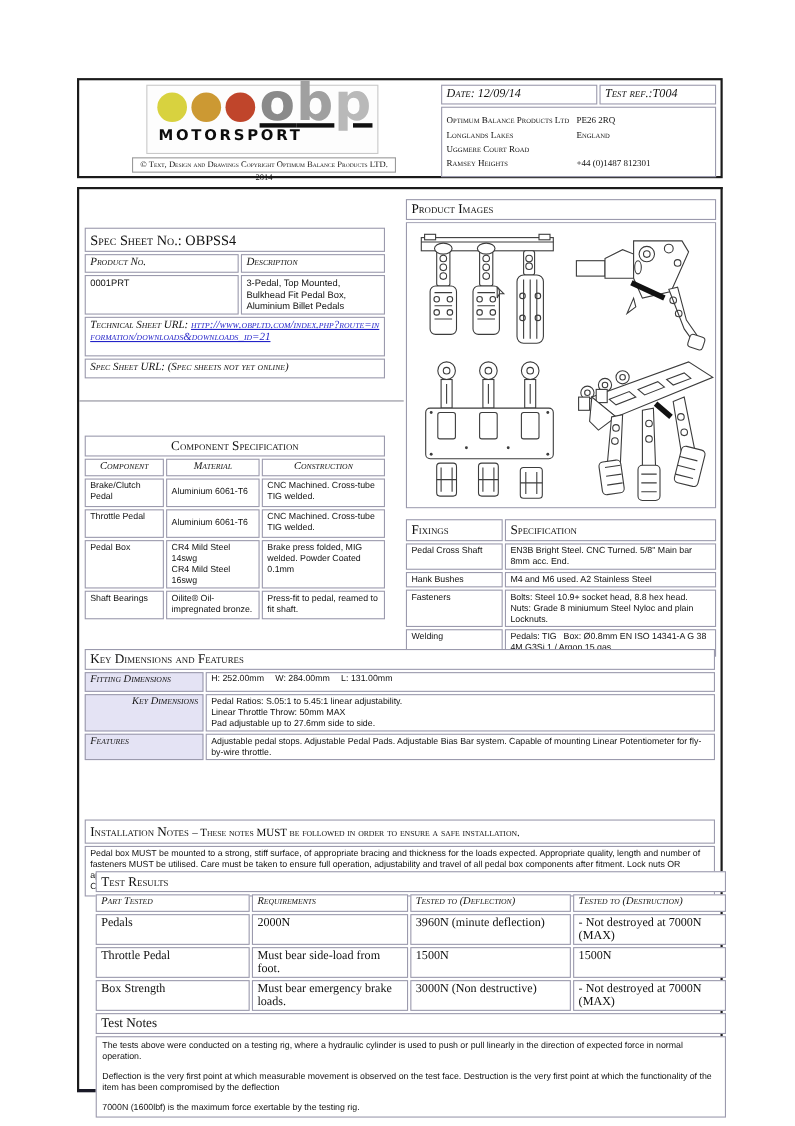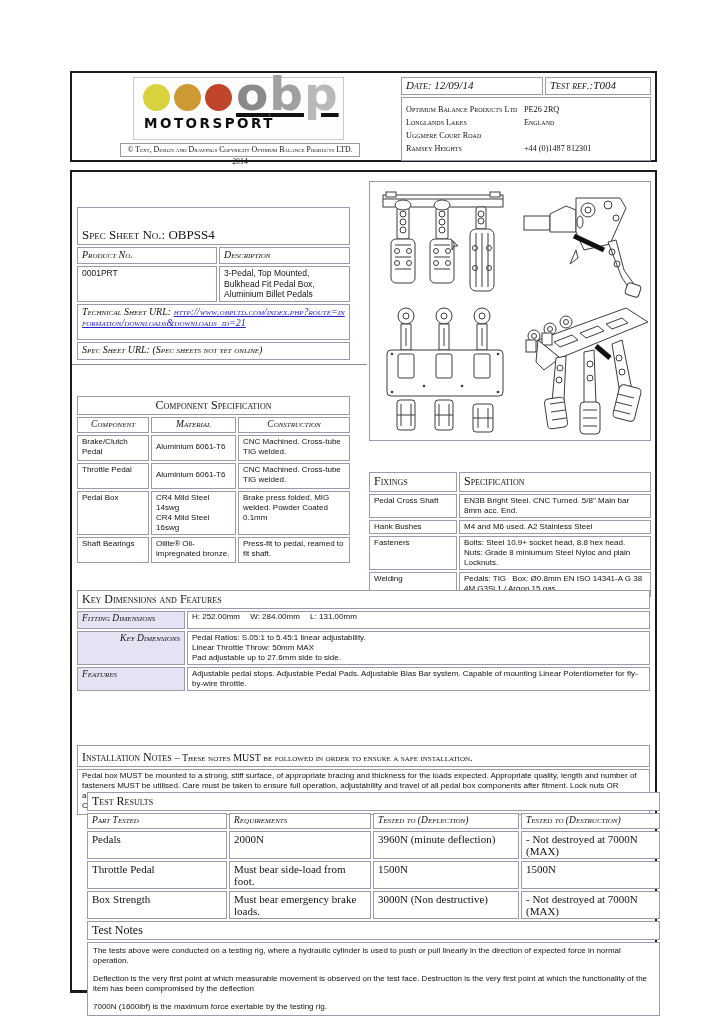--- a/index.html
+++ b/index.html
@@ -99,21 +99,21 @@
   </tbody>
     </table>
 
   <div class="frame main" style="left:70px;top:170px;width:587px;height:823px;"></div>
 
   <div class="rule" style="left:72px;top:364px;width:295px;"></div>
 
   <table class="tbl" style="left:75px;top:205px;width:277px;">
     <tbody>
         <tr>
-          <td colspan="2" class="hdr sc t13" style="height:22px;padding-top:19px;">Spec Sheet No.: OBPSS4</td>
+          <td colspan="2" class="hdr sc t13" style="height:22px;padding-top:3px;">Spec Sheet No.: OBPSS4</td>
         </tr>
     <tr>
       <td class="hdr sc ital t10" style="width:140px;height:17px;">Product No.</td>
       <td class="hdr sc ital t10" style="height:17px;">Description</td>
     </tr>
     <tr>
       <td class="sans t8" style="height:32px;">0001PRT</td>
       <td class="sans t8">3-Pedal, Top Mounted, Bulkhead Fit Pedal Box, Aluminium Billet Pedals</td>
     </tr>
     <tr>
@@ -159,20 +159,23 @@
     <tr>
       <td class="sans t75" style="height:26px;">Shaft Bearings</td>
       <td class="sans t75">Oilite® Oil-impregnated bronze.</td>
       <td class="sans t75">Press-fit to pedal, reamed to fit shaft.</td>
     </tr>
   </tbody>
     </table>
 
   <table class="tbl" style="left:367px;top:179px;width:286px;">
     <tbody>
+        <tr>
+          <td class="hdr sc t12" style="height:18px;">Product Images</td>
+        </tr>
     <tr>
           <td style="padding:0;">
       <div class="img-body">
 
         <svg class="draw" style="left:10px;top:8px;" width="128" height="112" viewBox="0 0 128 112">
           <rect class="fillw" x="3" y="5" width="120" height="12"></rect>
           <line x1="3" y1="9" x2="123" y2="9"></line>
           <rect class="fillw" x="6" y="2" width="10" height="5"></rect>
           <rect class="fillw" x="110" y="2" width="10" height="5"></rect>
           <g>

